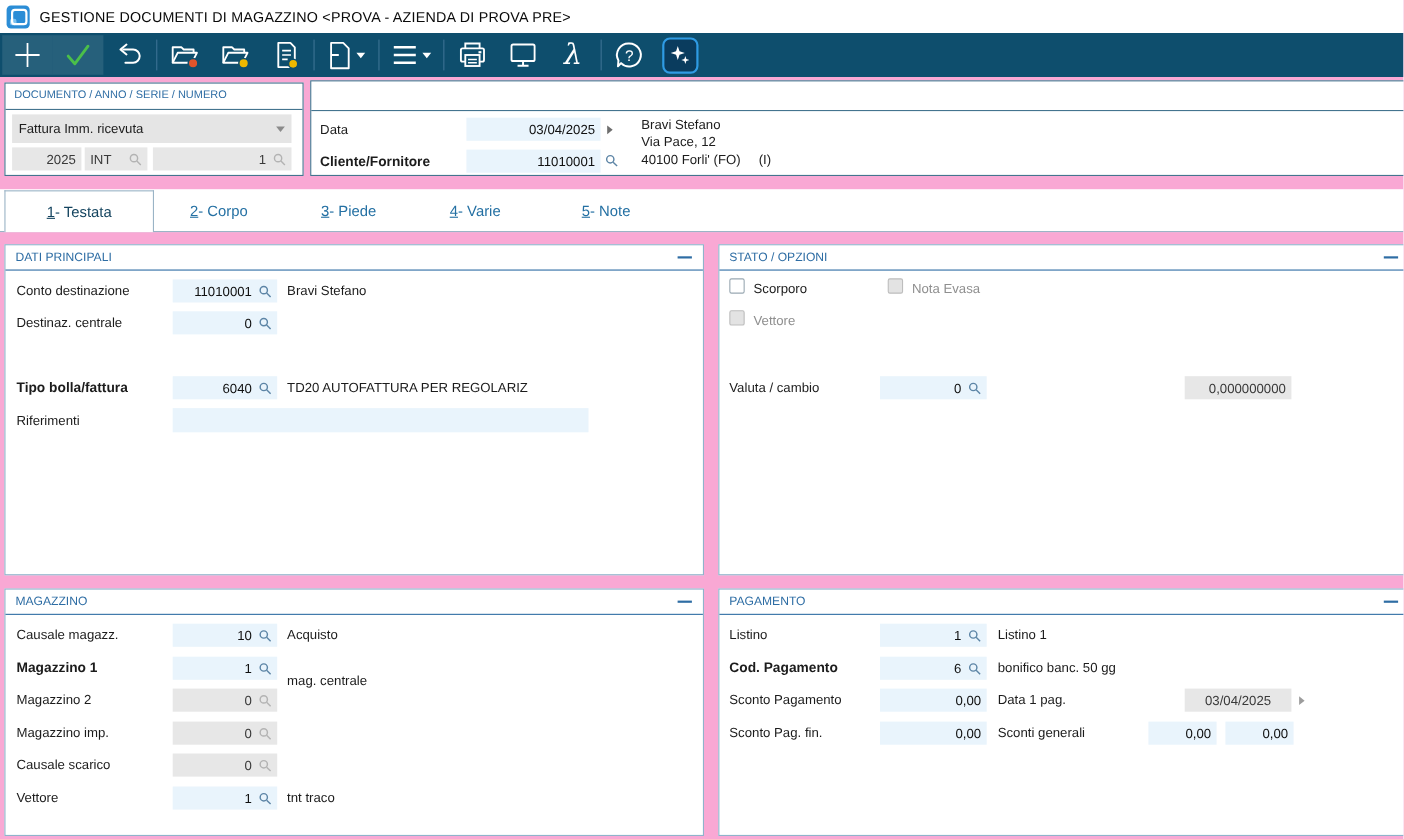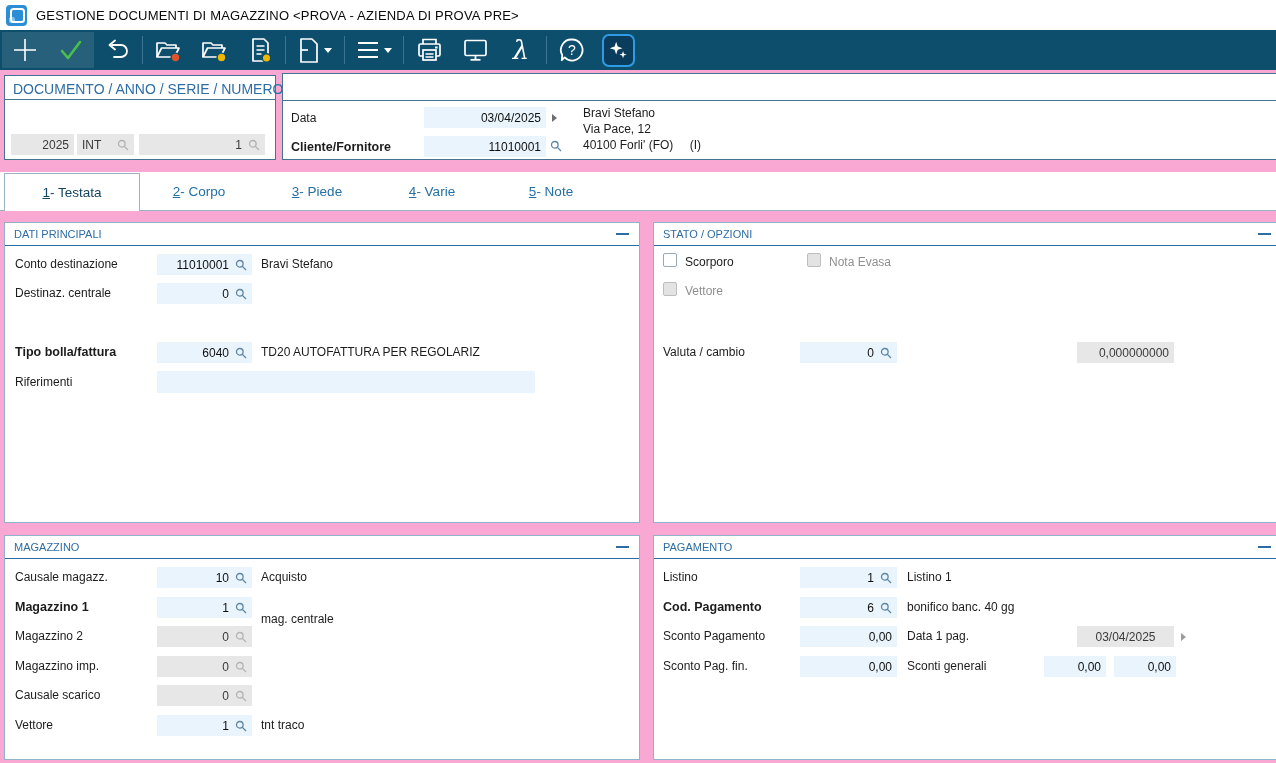--- a/index.html
+++ b/index.html
@@ -22,21 +22,21 @@
   .tb-btn.wide{width:54px;}
   .tb-sep{width:1px;height:28px;background:#3c7294;margin:0 2px;flex:0 0 auto;}
   .tb-btn svg{display:block;}
   .caret-w{width:0;height:0;border-left:4px solid transparent;border-right:4px solid transparent;border-top:5px solid #fff;margin-left:4px;}
   .pdf-glyph{font-family:"DejaVu Serif","Liberation Serif",serif;font-style:italic;font-size:26px;line-height:26px;color:#fff;}
   .ai-btn{width:33px;height:33px;background:#0a3c5e;border:2px solid #2f9be4;border-radius:7px;
           display:flex;align-items:center;justify-content:center;box-sizing:border-box;}
 
   
   .hdrbox{position:absolute;background:#fff;border:1px solid #44748f;box-sizing:border-box;}
-  .hdrbox-title{position:absolute;left:8px;top:5px;font-size:14px;color:#2e6da4;white-space:nowrap;text-align:center;}
+  .hdrbox-title{position:absolute;left:8px;top:5px;font-size:10px;color:#2e6da4;white-space:nowrap;text-align:center;}
   .hdrbox-hline{position:absolute;left:0;top:23px;width:100%;border-top:1px solid #44748f;}
   .combo{position:absolute;display:flex;align-items:center;background:#e5e5e5;font-size:12px;color:#1c1c1c;
          padding:0 6px;box-sizing:border-box;}
   .caret-d{width:0;height:0;border-left:4px solid transparent;border-right:4px solid transparent;border-top:5px solid #8b8b8b;margin-left:auto;}
 
   
   .lbl{position:absolute;font-size:12px;color:#1c1c1c;white-space:nowrap;}
   .lbl.b{font-weight:bold;font-size:12.5px;}
   .lbl.gray{color:#8f8f8f;}
   .field{position:absolute;height:21px;background:#e9f4fc;display:flex;align-items:center;justify-content:flex-end;
@@ -168,20 +168,24 @@
             <path d="M10 3l1.7 5.3L17 10l-5.3 1.7L10 17l-1.7-5.3L3 10l5.3-1.7z" fill="#fff"></path>
             <path d="M17.5 13l1 3 3 1-3 1-1 3-1-3-3-1 3-1z" fill="#fff"></path>
           </svg>
       </span>
     </div>
   </div>
 
   <div class="hdrbox" style="left:4px;top:75px;width:272px;height:85px">
     <span class="hdrbox-title">DOCUMENTO / ANNO / SERIE / NUMERO</span>
     <span class="hdrbox-hline"></span>
+    <div class="combo" style="left:6px;top:28px;width:254px;height:26px">
+      <span>Fattura Imm. ricevuta</span>
+      <span class="caret-d"></span>
+    </div>
     <div class="field dis" style="left:6px;top:58px;width:63px">
       <span>2025</span>
     </div>
     <div class="field dis" style="left:72px;top:58px;width:57px;justify-content:space-between">
       <span>INT</span>
       <svg class="mag dis" width="12" height="12" viewBox="0 0 12 12">
           <circle cx="4.8" cy="4.8" r="3.3" fill="none" stroke="currentColor" stroke-width="1.3"></circle>
           <path d="M7.4 7.4L11 11" stroke="currentColor" stroke-width="1.3"></path>
         </svg>
     </div>
@@ -386,21 +390,21 @@
     <span class="desc" style="left:253px;top:34px">Listino 1</span>
 
     <span class="lbl b" style="left:9px;top:64px">Cod. Pagamento</span>
     <div class="field" style="left:146px;top:61px;width:97px">
       <span>6</span>
       <svg class="mag" width="12" height="12" viewBox="0 0 12 12">
           <circle cx="4.8" cy="4.8" r="3.3" fill="none" stroke="currentColor" stroke-width="1.3"></circle>
           <path d="M7.4 7.4L11 11" stroke="currentColor" stroke-width="1.3"></path>
         </svg>
     </div>
-    <span class="desc" style="left:253px;top:64px">bonifico banc. 40 gg</span>
+    <span class="desc" style="left:253px;top:64px">bonifico banc. 50 gg</span>
 
     <span class="lbl" style="left:9px;top:93px">Sconto Pagamento</span>
     <div class="field" style="left:146px;top:90px;width:97px">
       <span>0,00</span>
     </div>
     <span class="lbl" style="left:253px;top:93px">Data 1 pag.</span>
     <div class="field dis ctr" style="left:423px;top:90px;width:97px">
       <span>03/04/2025</span>
     </div>
     <span class="arrow-r dis" style="left:527px;top:97px"></span>

